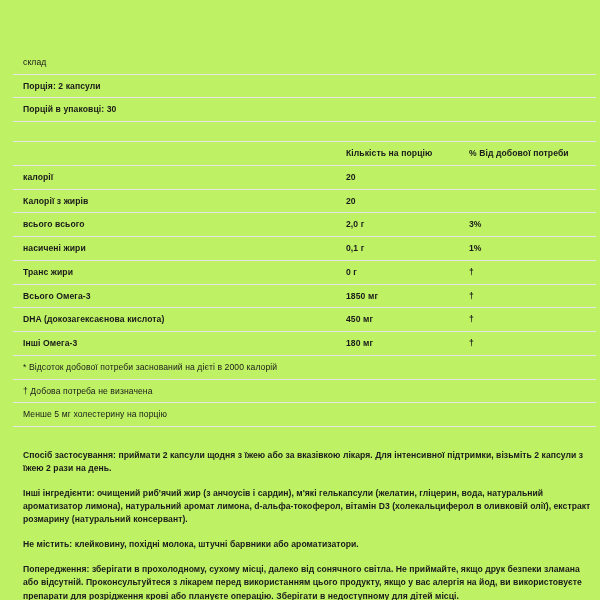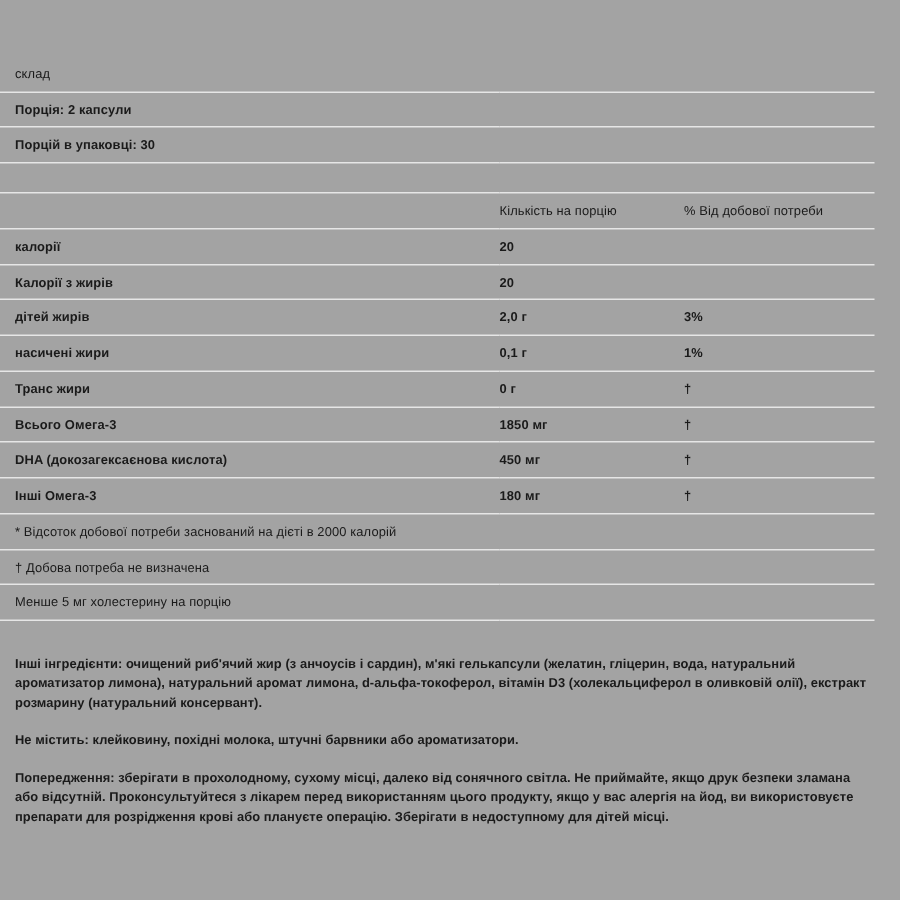--- a/index.html
+++ b/index.html
@@ -14,22 +14,22 @@
   body {
     font-family: "Liberation Sans", sans-serif;
     color: #1a1a1a;
     font-size: 8.6px;
     -webkit-font-smoothing: antialiased;
   }
 
   .page {
     width: 600px;
     height: 600px;
-    padding: 0;
-    background: #a3a3a3;
+    padding: 13px;
+    background: #bef264;
     overflow: hidden;
   }
 
   
   .facts {
     width: 583px;
     margin: 38px 0 0 0;
     border-collapse: collapse;
     table-layout: fixed;
   }
@@ -54,21 +54,21 @@
   }
   .row-serving td {
     font-weight: bold;
   }
   .row-spacer td {
     height: 20px;
     padding: 0;
     border-bottom: 1px solid #e6e6e6;
   }
   .row-head td {
-    font-weight: normal;
+    font-weight: bold;
   }
   .row-item td {
     font-weight: bold;
   }
   .row-note td {
     font-weight: normal;
   }
   .dagger { font-weight: bold; }
 
   
@@ -135,21 +135,21 @@
         <td>калорії</td>
         <td class="amt">20</td>
         <td class="dv"></td>
       </tr>
       <tr class="row-item">
         <td>Калорії з жирів</td>
         <td class="amt">20</td>
         <td class="dv"></td>
       </tr>
       <tr class="row-item">
-        <td>дітей жирів</td>
+        <td>всього всього</td>
         <td class="amt">2,0 г</td>
         <td class="dv">3%</td>
       </tr>
       <tr class="row-item">
         <td>насичені жири</td>
         <td class="amt">0,1 г</td>
         <td class="dv">1%</td>
       </tr>
       <tr class="row-item">
         <td>Транс жири</td>
@@ -179,18 +179,19 @@
         <td colspan="3">† Добова потреба не визначена</td>
       </tr>
       <tr class="row-note">
         <td colspan="3">Менше 5 мг холестерину на порцію</td>
       </tr>
 
     </tbody>
   </table>
 
   <div class="body-copy">
+    <p>Спосіб застосування: приймати 2 капсули щодня з їжею або за вказівкою лікаря. Для інтенсивної підтримки, візьміть 2 капсули з їжею 2 рази на день.</p>
     <p>Інші інгредієнти: очищений риб'ячий жир (з анчоусів і сардин), м'які гелькапсули (желатин, гліцерин, вода, натуральний ароматизатор лимона), натуральний аромат лимона, d-альфа-токоферол, вітамін D3 (холекальциферол в оливковій олії), екстракт розмарину (натуральний консервант).</p>
     <p>Не містить: клейковину, похідні молока, штучні барвники або ароматизатори.</p>
     <p>Попередження: зберігати в прохолодному, сухому місці, далеко від сонячного світла. Не приймайте, якщо друк безпеки зламана або відсутній. Проконсультуйтеся з лікарем перед використанням цього продукту, якщо у вас алергія на йод, ви використовуєте препарати для розрідження крові або плануєте операцію. Зберігати в недоступному для дітей місці.</p>
   </div>
 
 </div>
 
 </body></html>

